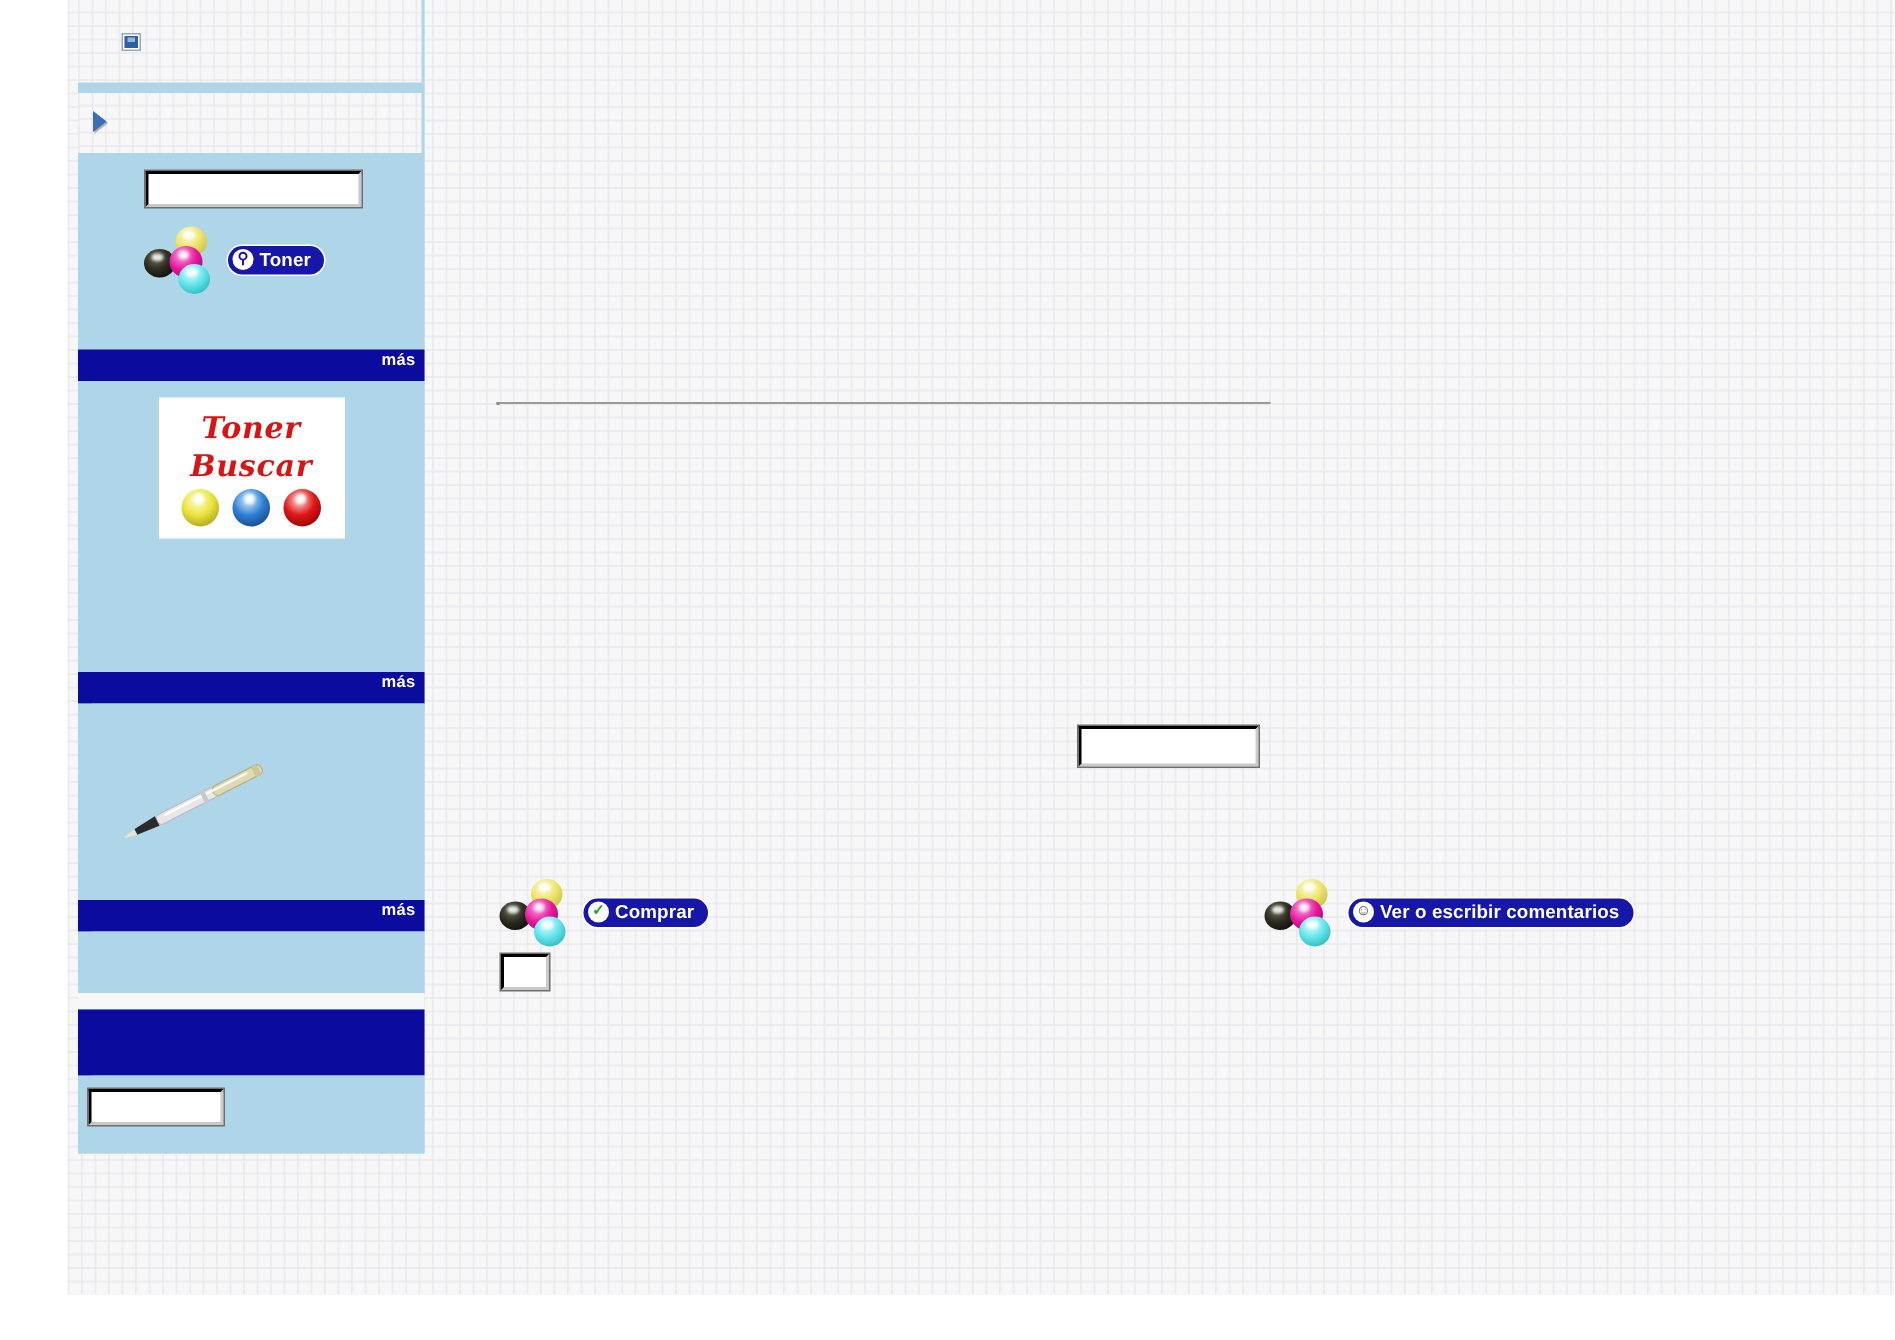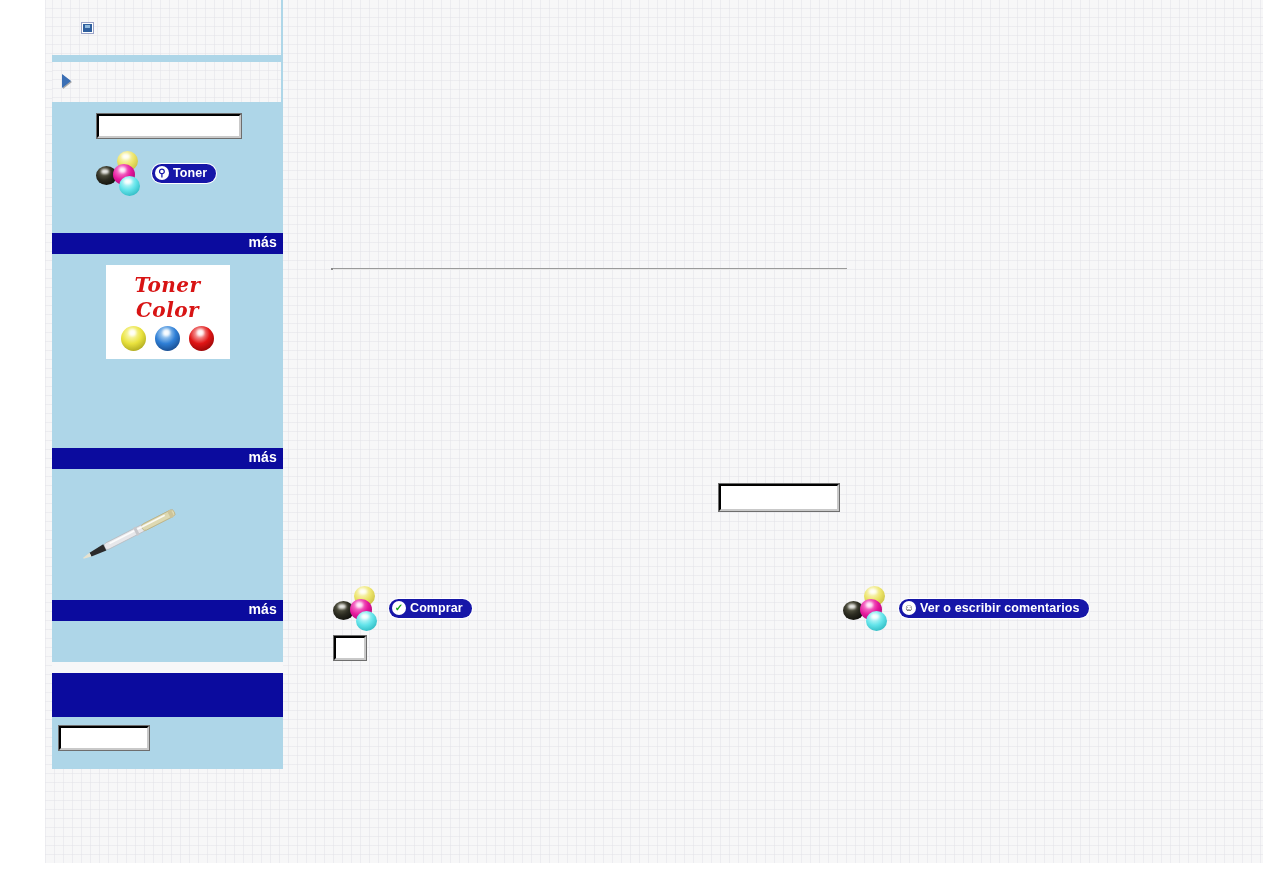--- a/index.html
+++ b/index.html
@@ -44,21 +44,21 @@
     position: relative;
   }
 
   .panel-head {
     background: #0b0b9e;
     height: 21px;
     position: relative;
   }
   .panel-head .mas {
     position: absolute; right: 6px; top: 1px;
-    color: #ffffff; font-size: 14px; font-weight: bold;
+    color: #ffffff; font-size: 11px; font-weight: bold;
     letter-spacing: .2px;
     font-family: "Liberation Sans", sans-serif;
   }
   .panel-head .notch {
     position: absolute; left: 0; bottom: 0;
     width: 9px; height: 5px; background: #0b0b9e;
   }
   .panel-body { background: #aed6e8; position: relative; }
 
   
@@ -243,21 +243,21 @@
     </div>
 
     <div class="panel" style="height:215px;">
       <div class="panel-head">
         <span class="notch"></span>
         <span class="mas">más</span>
       </div>
       <div class="panel-body" style="height:220px;padding-top:11px;">
         <div class="logo-card">
           <div class="logo-word" style="padding-top:8px;">Toner</div>
-          <div class="logo-word">Color</div>
+          <div class="logo-word">Buscar</div>
           <div class="logo-balls">
             <span class="lb lb-yellow"></span>
             <span class="lb lb-blue"></span>
             <span class="lb lb-red"></span>
           </div>
         </div>
       </div>
     </div>
 
     <div class="panel" style="height:152px;">

